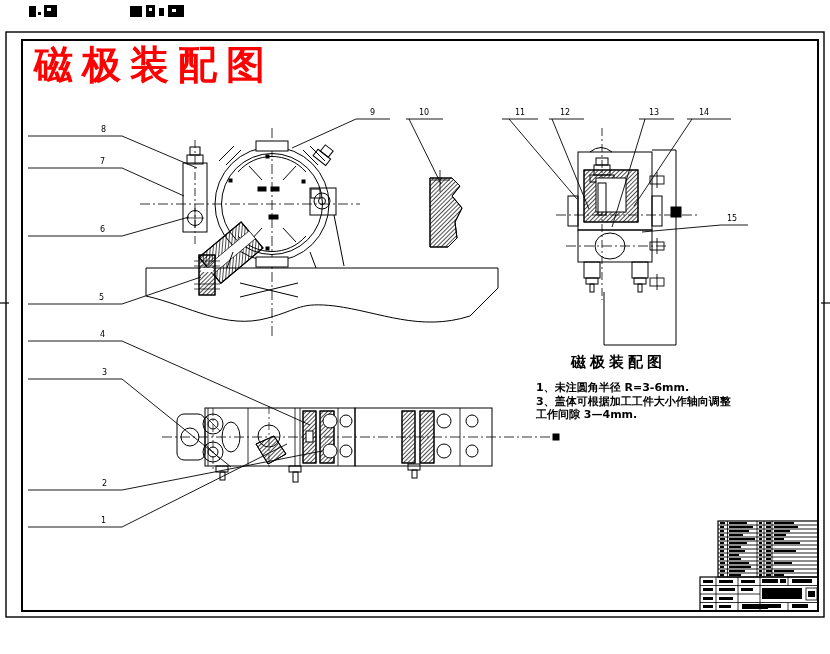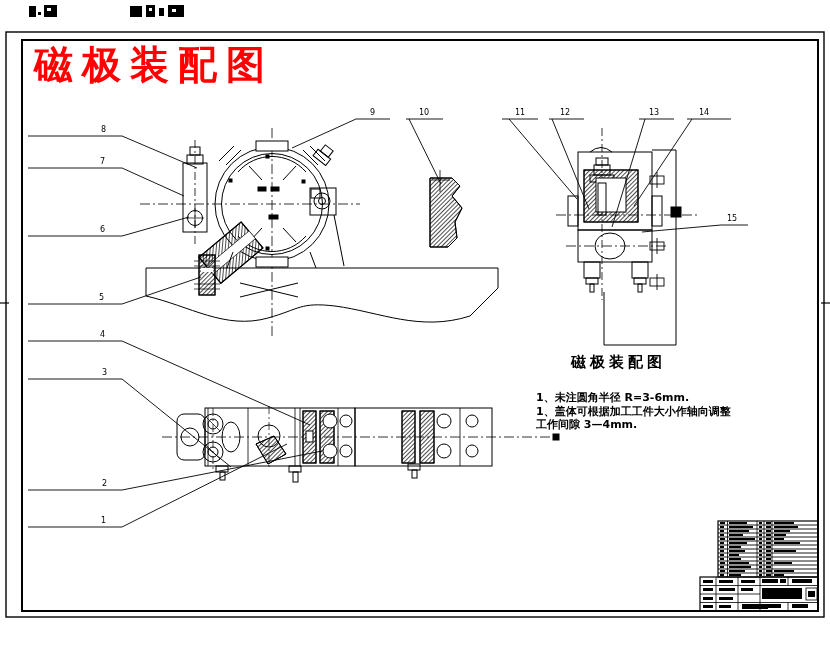--- a/index.html
+++ b/index.html
@@ -3,21 +3,21 @@
 <meta charset="utf-8">
 <style>
   html,body{margin:0;padding:0;background:#fff;width:830px;height:654px;overflow:hidden;
     font-family:"DejaVu Sans",sans-serif;}
   #canvas{position:relative;width:830px;height:654px;background:#fff;}
   #cad-svg{position:absolute;left:0;top:0;}
   #drawing-title{position:absolute;left:34px;top:38px;color:#ff0000;font-size:39px;font-weight:bold;
     letter-spacing:9px;white-space:nowrap;font-family:"DejaVu Serif","DejaVu Sans",serif;}
   #tech-req-heading{position:absolute;left:571px;top:353px;font-size:15px;font-weight:bold;
     letter-spacing:4px;color:#000;}
-  #tech-req-lines{position:absolute;left:536px;top:391px;font-size:11px;font-weight:bold;
+  #tech-req-lines{position:absolute;left:536px;top:381px;font-size:11px;font-weight:bold;
     color:#000;line-height:13.5px;white-space:nowrap;}
   #tech-req-lines .tline:nth-child(4){margin-left:13px;}
   .blob{position:absolute;background:#000;}
   .mark{position:absolute;background:#000;}
 </style>
 </head>
 <body>
 
 <div id="canvas">
 
@@ -331,21 +331,21 @@
         <line x1="721" y1="225" x2="642" y2="232" stroke="#000" stroke-width="0.9"></line>
         <text x="727" y="221" font-size="8" fill="#000">15</text>
       </g>
   </svg>
 
   <div id="drawing-title">磁极装配图</div>
 
   <div id="tech-req-heading">磁极装配图</div>
   <div id="tech-req-lines">
     <div class="tline">1、未注圆角半径 R=3-6mm.</div>
-    <div class="tline">1、盖体可根据加工工件大小作轴向调整</div>
+    <div class="tline">3、盖体可根据加工工件大小作轴向调整</div>
     <div class="tline">工作间隙 3—4mm.</div>
   </div>
 
   <div id="titleblock-blobs">
       <div class="blob" style="left: 719.5px; top: 521.8px; width: 5px; height: 2.4px;"></div>
       <div class="blob" style="left: 729px; top: 521.8px; width: 18px; height: 2.4px;"></div>
       <div class="blob" style="left: 758.5px; top: 521.8px; width: 3px; height: 2.4px;"></div>
       <div class="blob" style="left: 765.5px; top: 521.8px; width: 5px; height: 2.4px;"></div>
       <div class="blob" style="left: 774px; top: 521.8px; width: 20px; height: 2.4px;"></div>
       <div class="blob" style="left: 719.5px; top: 525.8px; width: 4px; height: 2.4px;"></div>

